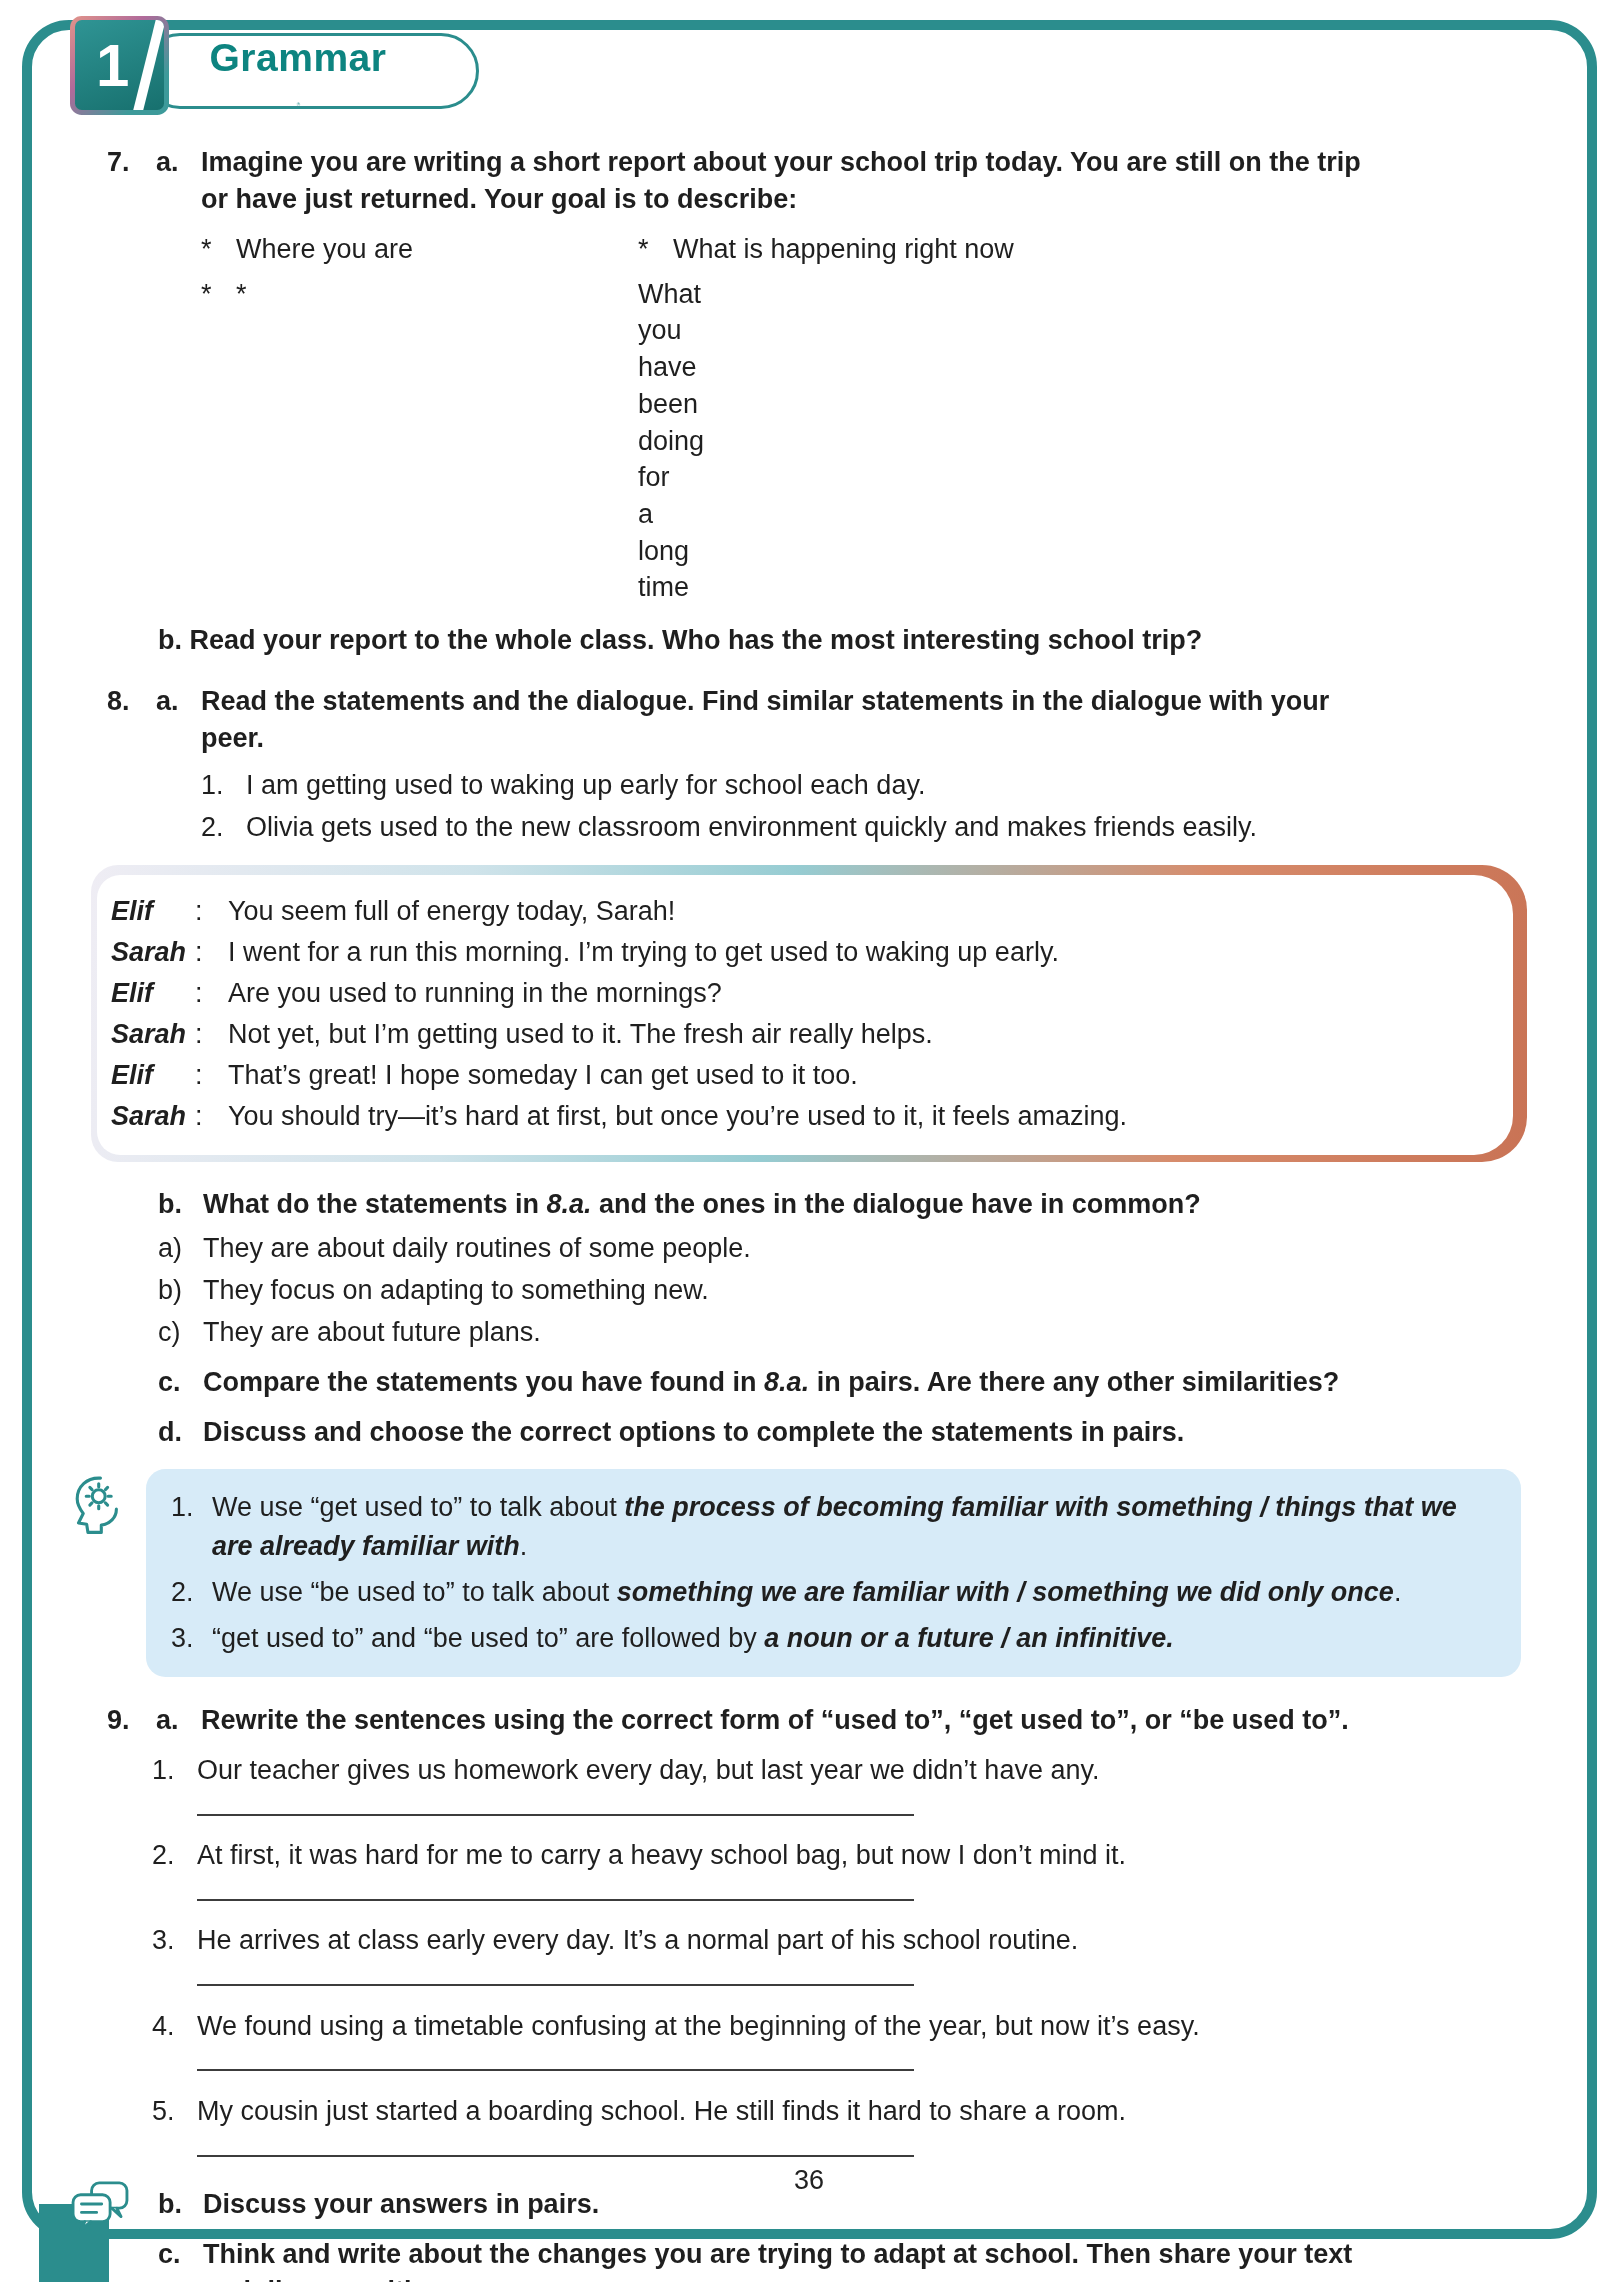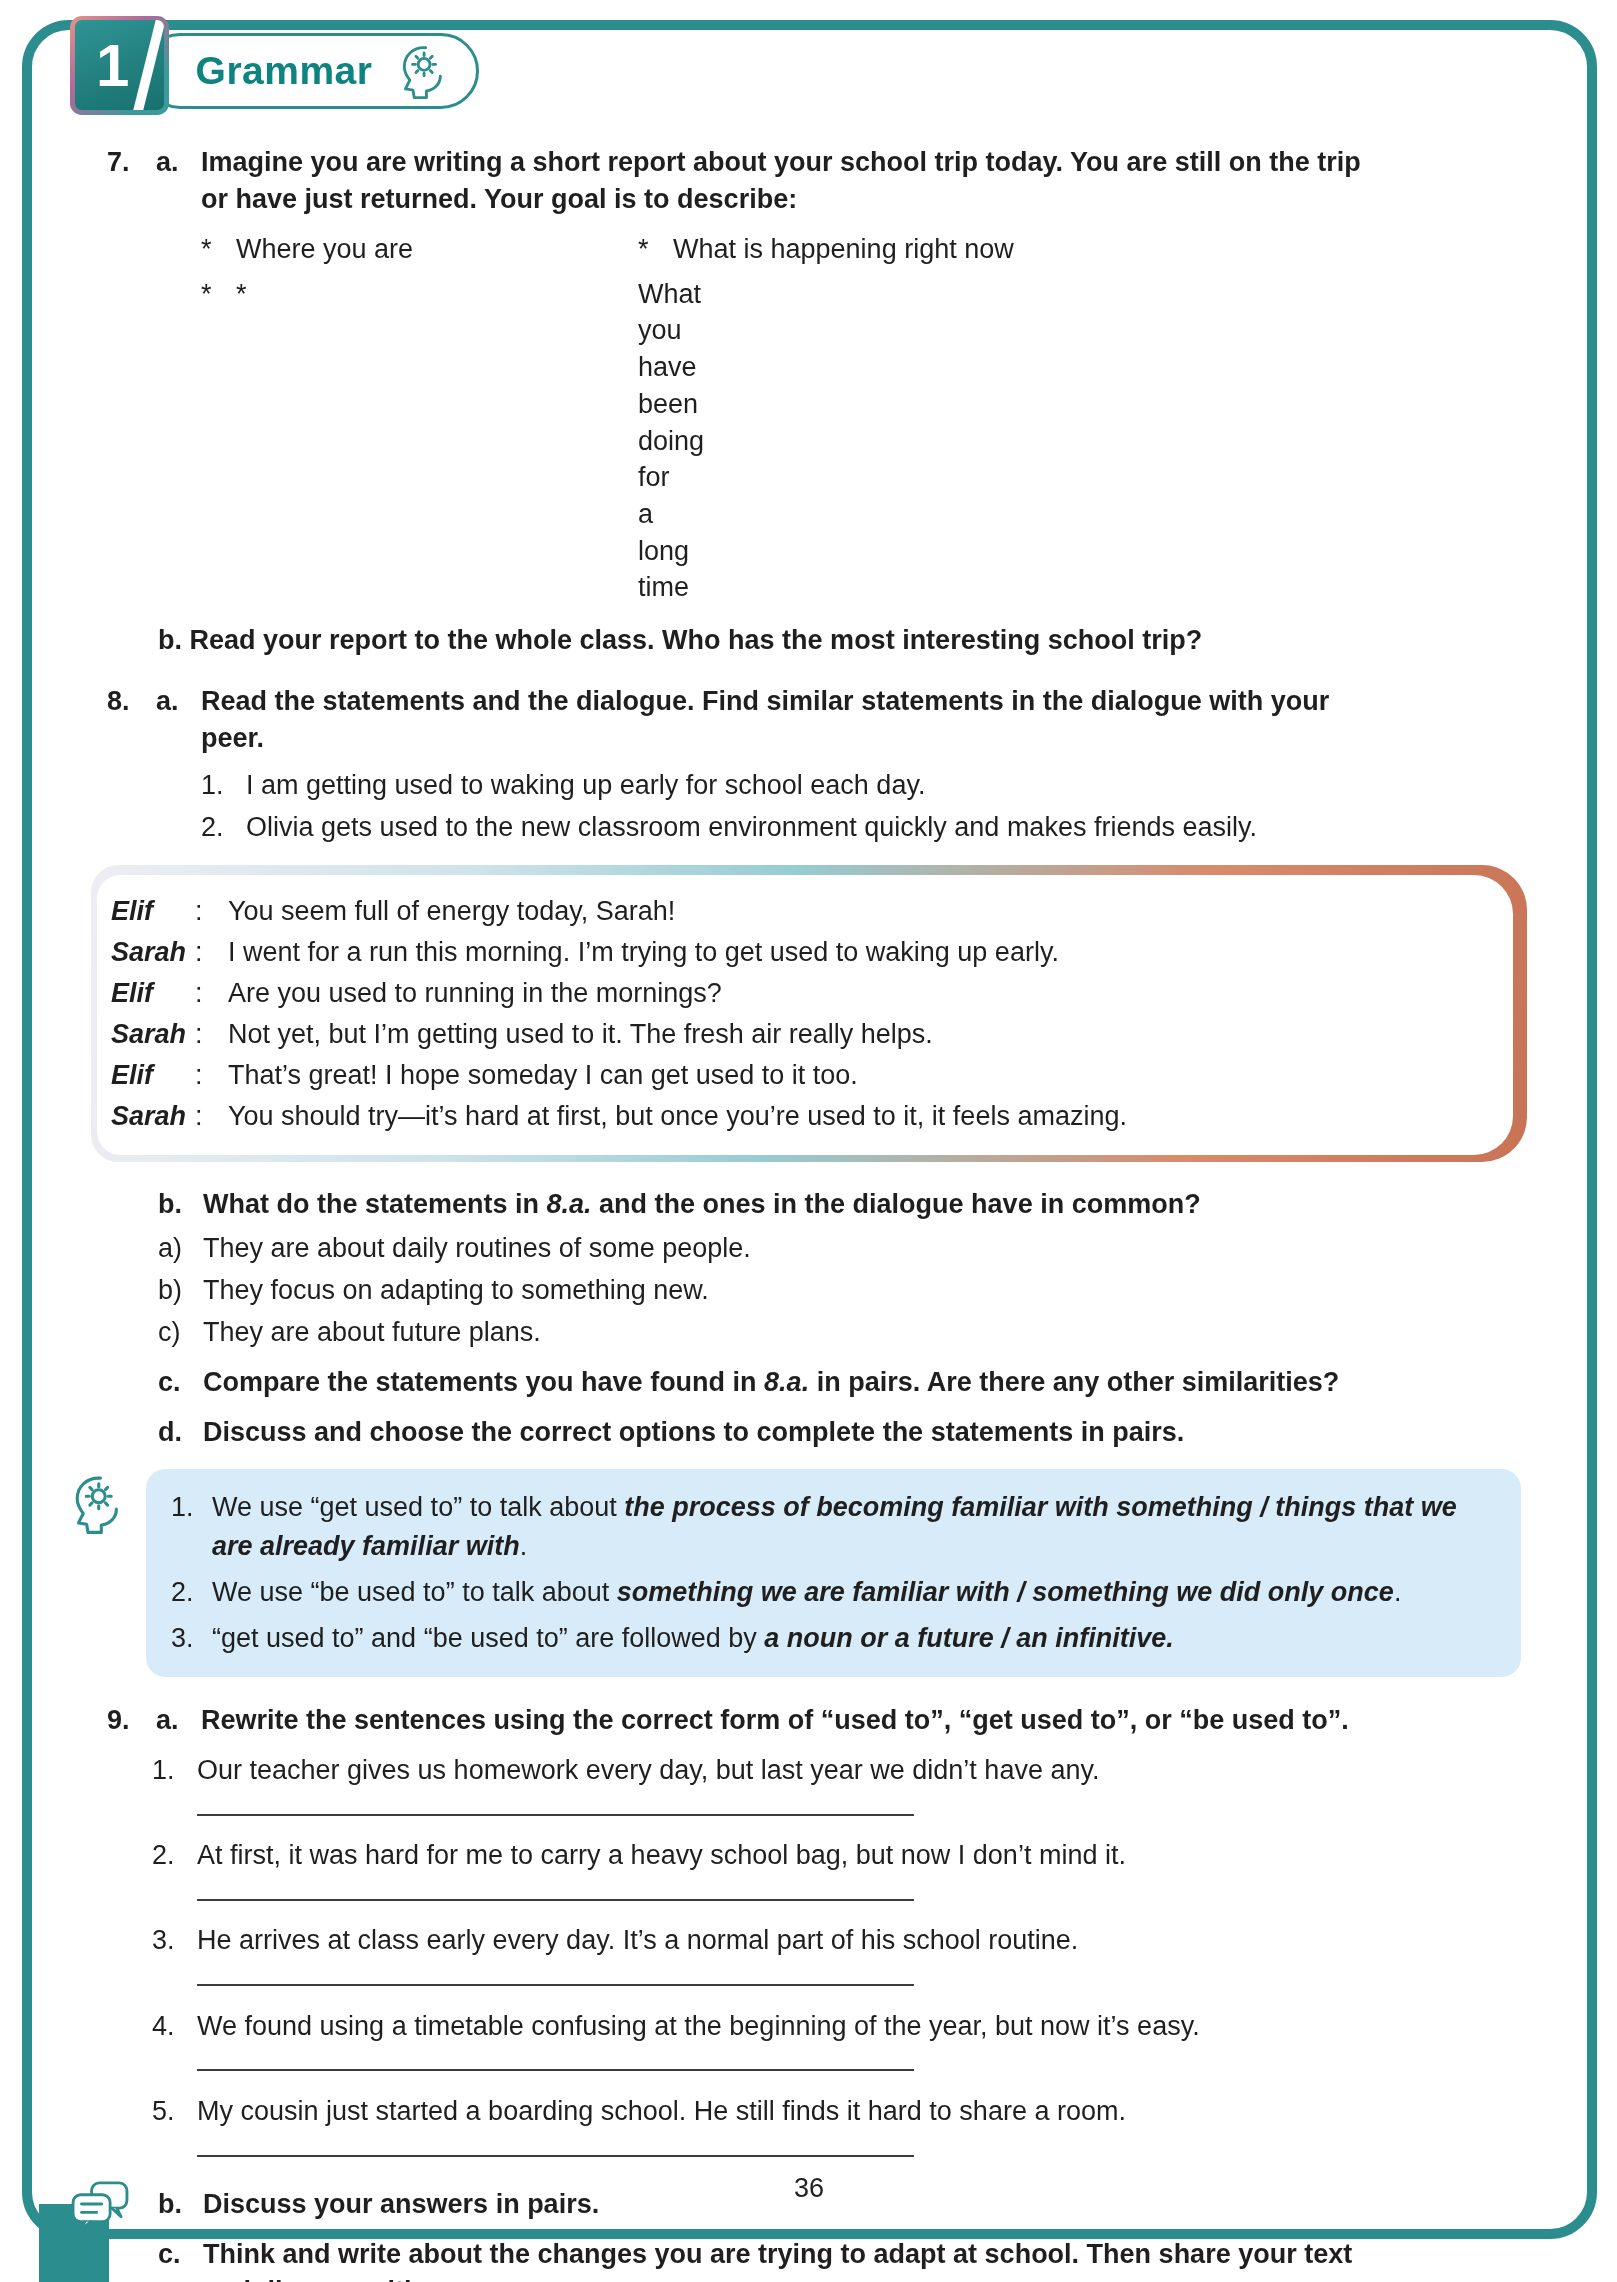--- a/index.html
+++ b/index.html
@@ -12,21 +12,21 @@
     position:absolute; left:21.5px; top:19.5px; right:21.5px; bottom:43px;
     border:10.7px solid #2b8d8d; border-radius:47px; pointer-events:none;
   }
   .corner-tab {
     position:absolute; left:39px; bottom:0; width:70px; height:78px; background:#2b8d8d;
   }
   
   .title-pill {
     position:absolute; left:142px; top:33px; width:337px; height:76px; background:#ffffff;
     border:3.9px solid #2b8d8d; border-radius:41px; display:flex; align-items:center;
-    justify-content:flex-end; gap:21.5px; padding-right:25px; box-sizing:border-box; z-index:2;
+    justify-content:flex-end; gap:21.5px; padding-right:25px; box-sizing:border-box; z-index:2;flex-direction:column;
   }
   .title-text { font-size:39px; font-weight:700; color:#0d8480; letter-spacing:0.5px; }
   .badge {
     position:absolute; left:70px; top:15.6px; width:99px; height:99px; padding:4.9px;
     background:linear-gradient(135deg,#e2948a,#b06a9a 38%,#3d9a9a 78%);
     border-radius:11.7px; box-sizing:border-box; z-index:3;
   }
   .badge-inner {
     width:100%; height:100%; border-radius:6.8px; position:relative; overflow:hidden;
     background:linear-gradient(160deg,#2f9494,#17706e);
@@ -83,21 +83,21 @@
   .gbox-icon { position:absolute; left:-80px; top:3.9px; }
   
   .ex9 { margin-top:25px; }
   .q-items { margin:13.7px 0 0 45px; }
   .q-row { display:flex; }
   .q-num { width:45px; flex:none; }
   .blank { width:717px; height:0; border-bottom:2.9px solid #3c3c3c; margin:25px 0 21.5px 45px; }
   .bc-wrap { position:relative; margin-top:29px; }
   .speech-icon { position:absolute; left:-39px; top:-7.8px; }
   
-  .page-num { position:absolute; left:0; right:0; bottom:78px; text-align:center; font-size:27px; color:#222; }
+  .page-num { position:absolute; left:0; right:0; bottom:86px; text-align:center; font-size:27px; color:#222; }
   svg.line-icon { display:block; }
 </style>
 </head>
 <body>
 
 <div class="page">
 
   <div class="frame"></div>
   <div class="corner-tab"></div>
 

